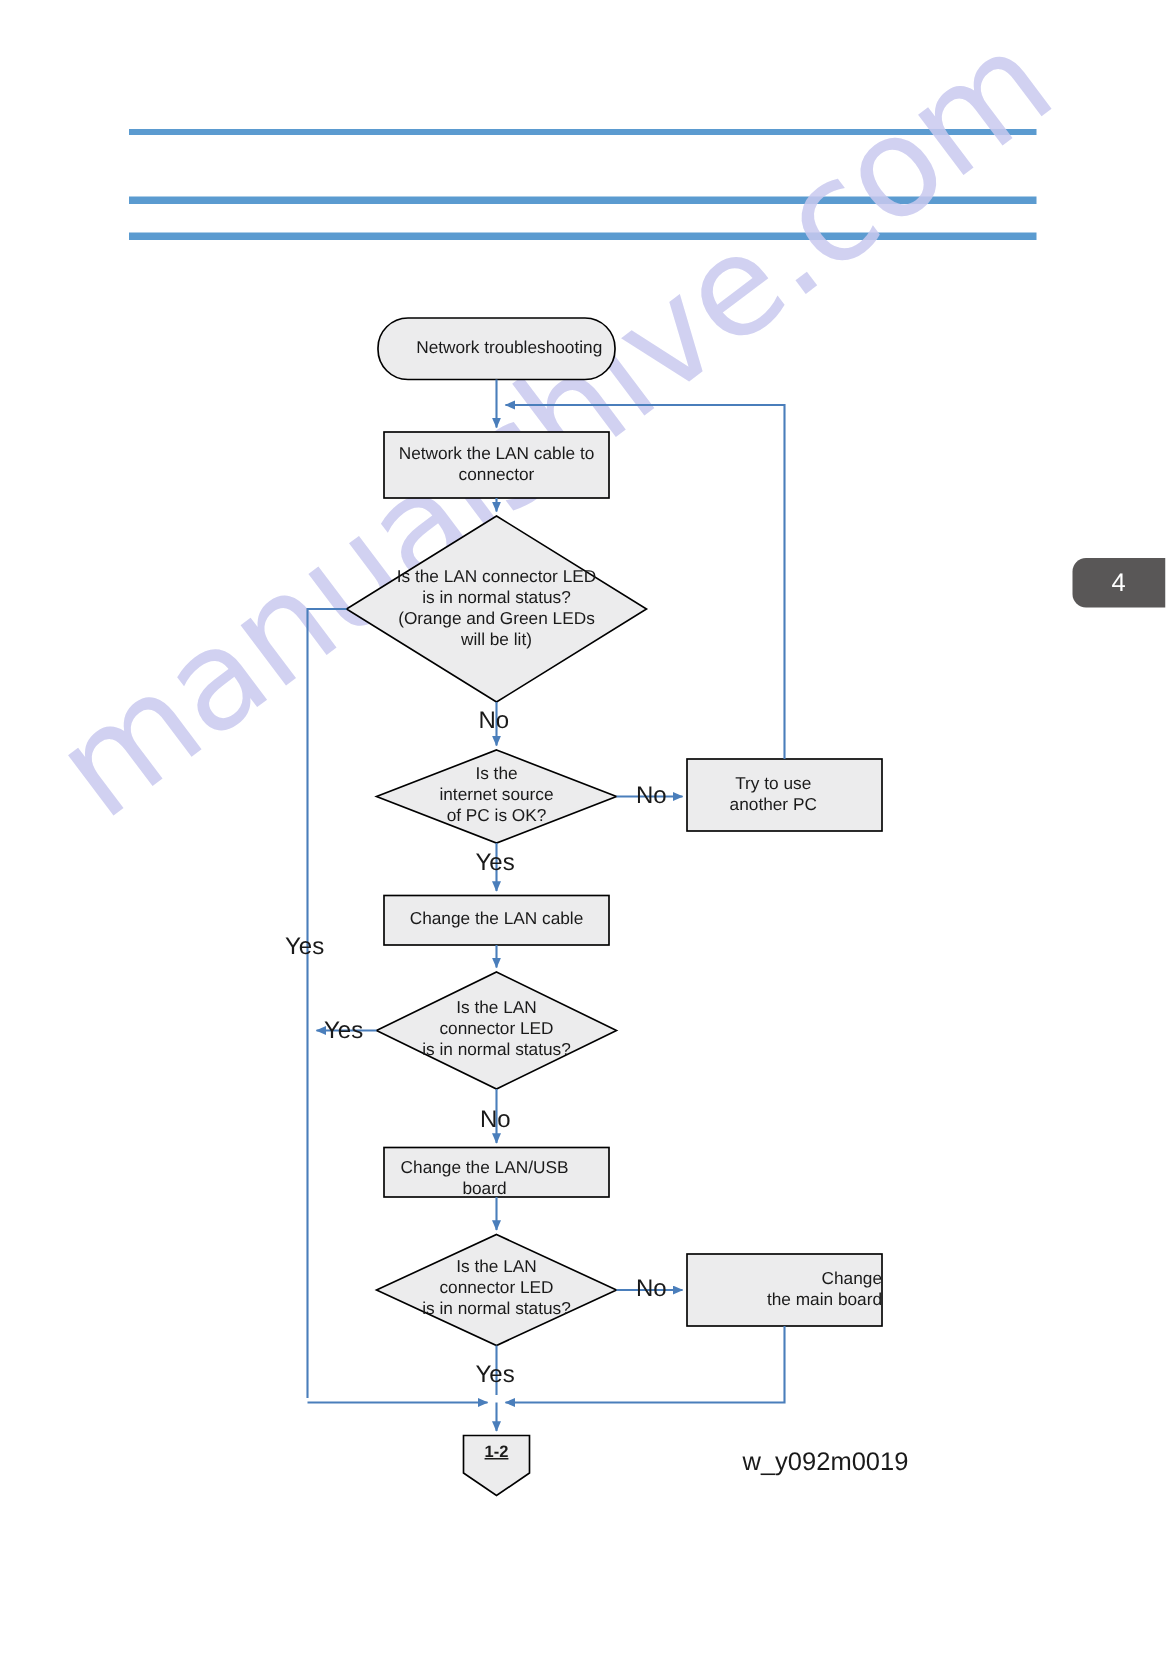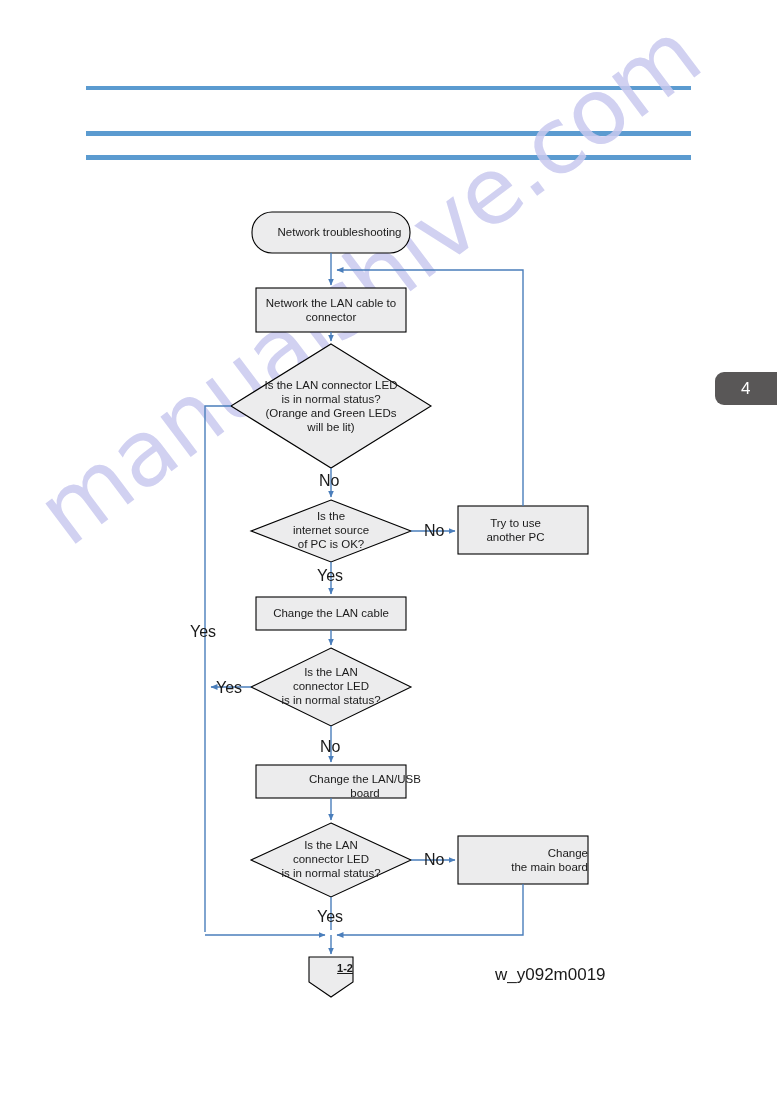--- a/index.html
+++ b/index.html
@@ -93,21 +93,21 @@
   .edge-label {
     position: absolute;
     font-size: 16px;
     line-height: 13px;
     color: #1a1a1a;
     white-space: nowrap;
     pointer-events: none;
   }
   .term-label {
     position: absolute;
-    text-align: right;
+    text-align: center;
     font-size: 11px;
     line-height: 13px;
     color: #1a1a1a;
     font-weight: bold;
     pointer-events: none;
     text-decoration: underline;
   }
   .caption {
     position: absolute;
     left: 495px;
@@ -218,21 +218,21 @@
 
     <div class="node-label" style="left:458px; top:516px; width:115px;">Try to use
 another PC</div>
 
     <div class="node-label" style="left:256px; top:606px; width:150px;">Change the LAN cable</div>
 
     <div class="node-label" style="left:251px; top:665px; width:160px;">Is the LAN
 connector LED
 is in normal status?</div>
 
-    <div class="node-label" style="left:256px; top:772px; width:134px;margin-left:42px;">Change the LAN/USB
+    <div class="node-label" style="left:256px; top:772px; width:134px;">Change the LAN/USB
 board</div>
 
     <div class="node-label" style="left:251px; top:838px; width:160px;">Is the LAN
 connector LED
 is in normal status?</div>
 
     <div class="node-label" style="left:458px; top:846px; width:130px;text-align:right;">Change
 the main board</div>
 
     <div class="term-label" style="left:309px; top:962px; width:44px;">1-2</div>

